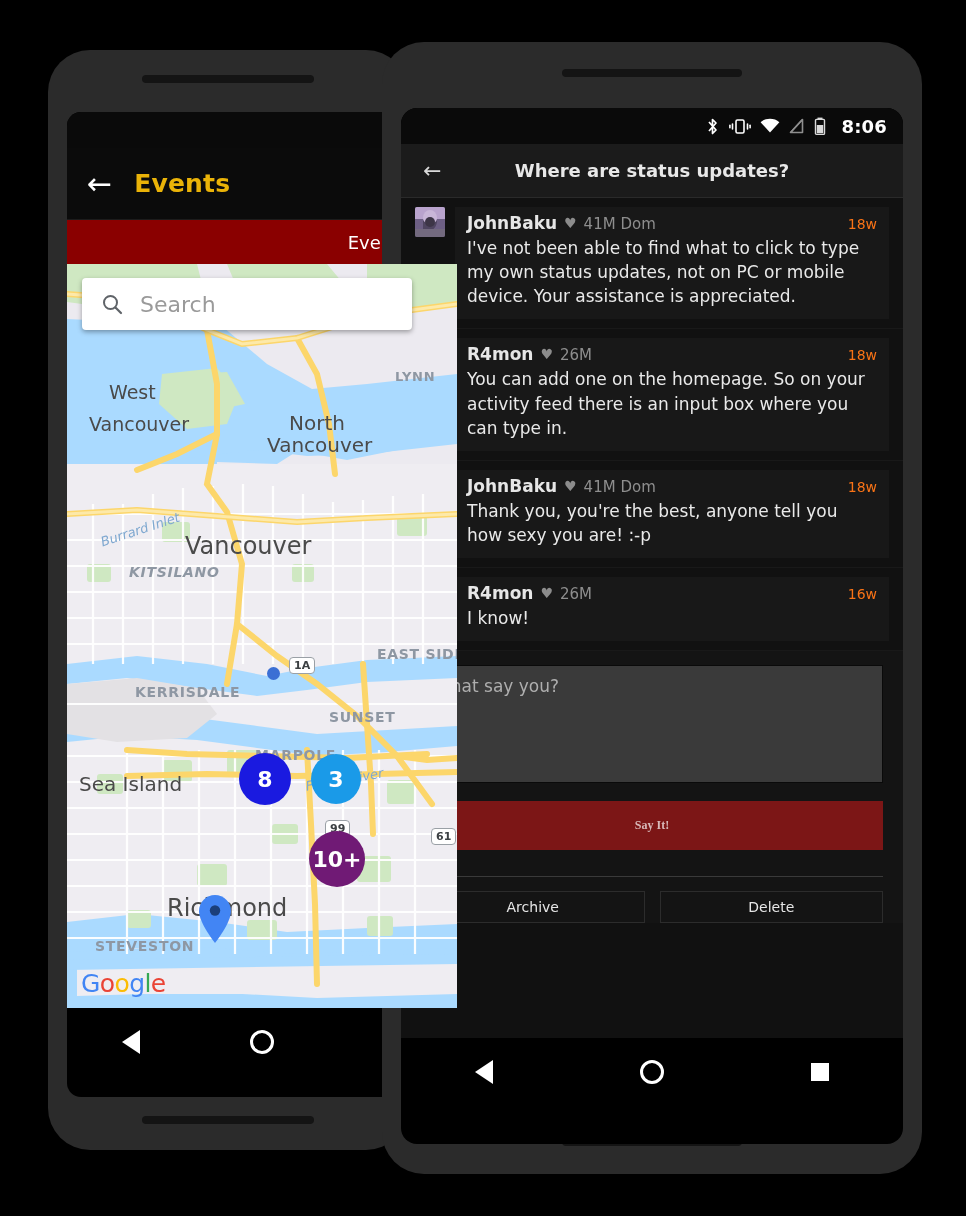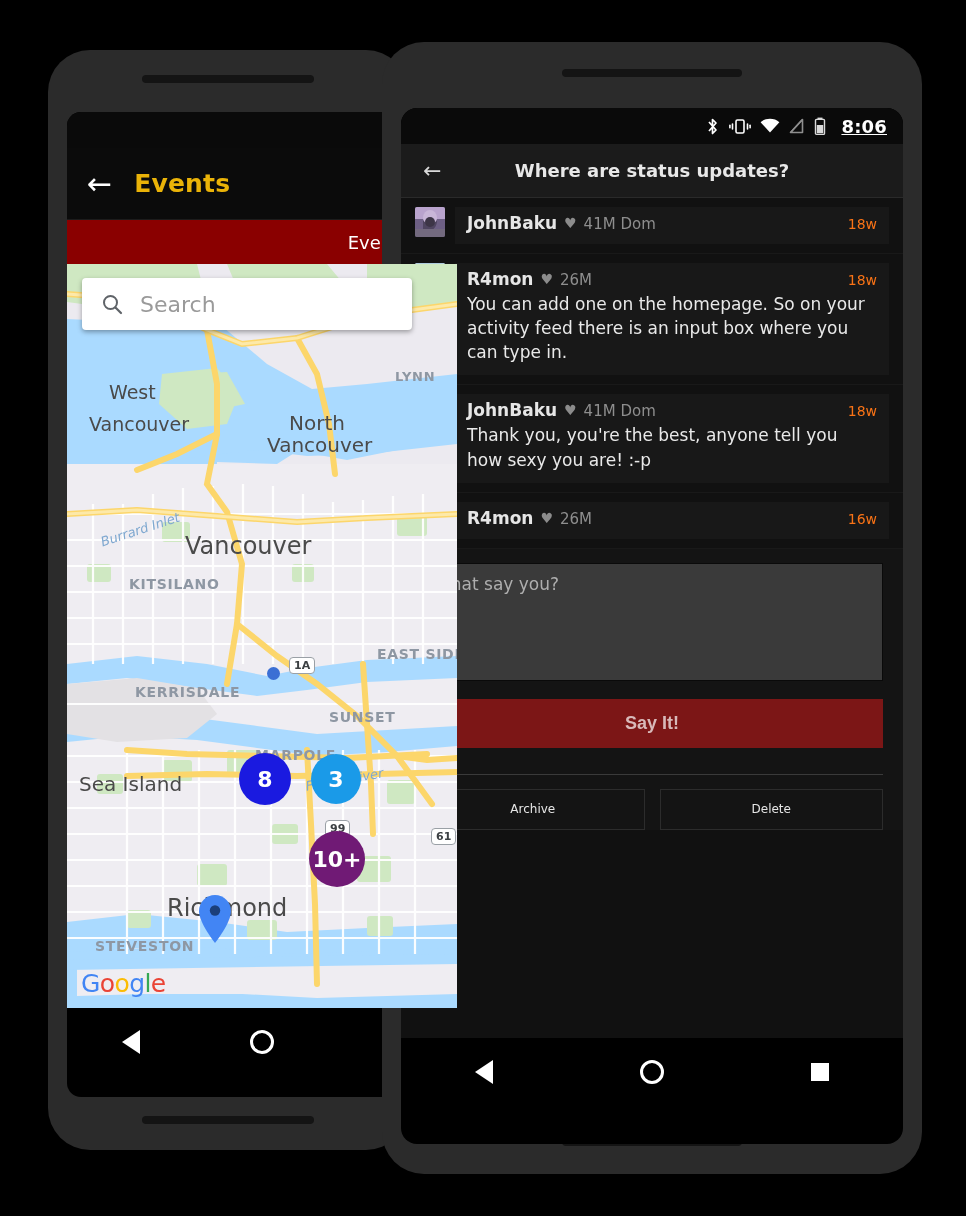--- a/index.html
+++ b/index.html
@@ -37,21 +37,21 @@
   .phone.front .screen { left: 19px; top: 66px; width: 502px; height: 1036px; }
 
   
   .statusbar {
     height: 36px; background: #0a0a0a;
     display: flex; align-items: center; justify-content: flex-end;
     padding: 0 16px; gap: 9px;
     color: #fff; font-size: 17px; font-weight: bold;
   }
   .statusbar .sb-icon { display:inline-flex; align-items:center; }
-  .clock { font-size: 18px; letter-spacing: .2px; margin-left: 6px; text-decoration: underline; }
+  .clock { font-size: 18px; letter-spacing: .2px; margin-left: 6px; }
 
   
   .appbar {
     height: 72px; background: #0b0b0b;
     display: flex; align-items: center; gap: 22px; padding: 0 20px;
     border-bottom: 1px solid #1c1c1c;
   }
   .appbar .title { color:#eab308; font-size: 25px; font-weight: bold; letter-spacing:.2px; }
   .hamburger { width: 26px; height: 19px; display:flex; flex-direction:column; justify-content:space-between; cursor:pointer; }
   .hamburger i { display:block; height: 3px; background:#fff; border-radius:1px; }
@@ -123,28 +123,28 @@
 
   .compose { padding: 14px 20px 0 20px; background:#141414; }
   .ta-box {
     width:100%; height:118px; background:#3a3a3a; border:1px solid #0a0a0a;
     color:#b9b9b9; font-size:17px; padding:10px 12px; resize:none; outline:none;
     font-family:"DejaVu Sans","Liberation Sans",sans-serif;
   }
   .ta-box::placeholder { color:#aeaeae; }
   .sayit {
     margin-top: 14px; width:100%; height:49px; background:#7c1616; border:none;
-    color:#d8b9b9; font-size:18px; font-weight:bold; cursor:pointer;
-    font-family:Liberation Sans, sans-serif;
+    color:#d8b9b9; font-size:12px; font-weight:bold; cursor:pointer;
+    font-family:Liberation Serif, serif;
   }
   .divline { margin: 26px 0 0 0; height:1px; background:#3a3a3a; }
   .actions { display:flex; gap:15px; margin-top: 14px; }
   .actbtn {
-    flex:1; height:41px; background:#141414; border:1px solid #2c2c2c; color:#e6e6e6;
-    font-size:12px; cursor:pointer; font-family:"DejaVu Sans","Liberation Sans",sans-serif;
+    flex:1; height:32px; background:#141414; border:1px solid #2c2c2c; color:#e6e6e6;
+    font-size:14px; cursor:pointer; font-family:"DejaVu Sans","Liberation Sans",sans-serif;
   }
 </style>
 </head>
 <body>
 
 <div id="stage">
 
   <div class="phone back">
     <div class="speaker-top"></div>
     <div class="speaker-bottom"></div>
@@ -287,21 +287,21 @@
           <span class="ph">Search</span>
         </div>
 
         <div class="maplabel gl-city" style="left:42px;  top:117px; font-size:19px;">West</div>
         <div class="maplabel gl-city" style="left:22px;  top:149px; font-size:19px;">Vancouver</div>
         <div class="maplabel gl-city" style="left:222px; top:147px; font-size:20px;">North</div>
         <div class="maplabel gl-city" style="left:200px; top:169px; font-size:20px;">Vancouver</div>
         <div class="maplabel gl-nbhd" style="left:328px; top:105px; font-size:13px;">LYNN</div>
         <div class="maplabel gl-water" style="left:32px;  top:258px; font-size:13px; transform:rotate(-18deg);">Burrard Inlet</div>
         <div class="maplabel gl-city" style="left:118px; top:268px; font-size:24px;">Vancouver</div>
-        <div class="maplabel gl-nbhd" style="left:62px;  top:312px; font-size:14px;">KITSILANO</div>
+        <div class="maplabel gl-nbhd" style="left:62px;  top:300px; font-size:14px;font-style:italic;">KITSILANO</div>
         <div class="maplabel gl-nbhd" style="left:310px; top:382px; font-size:14px;">EAST SIDE</div>
         <div class="maplabel gl-nbhd" style="left:68px;  top:420px; font-size:14px;">KERRISDALE</div>
         <div class="maplabel gl-nbhd" style="left:262px; top:445px; font-size:14px;">SUNSET</div>
         <div class="maplabel gl-nbhd" style="left:188px; top:483px; font-size:14px;">MARPOLE</div>
         <div class="maplabel gl-city" style="left:12px;  top:508px; font-size:20px;">Sea Island</div>
         <div class="maplabel gl-water" style="left:238px; top:508px; font-size:13px; transform:rotate(-10deg);">Fraser River</div>
         <div class="maplabel gl-city" style="left:100px; top:630px; font-size:24px;">Richmond</div>
         <div class="maplabel gl-nbhd" style="left:28px;  top:674px; font-size:14px;">STEVESTON</div>
 
         <div class="gl-hwy" style="left:222px; top:393px;">1A</div>
@@ -403,20 +403,21 @@
                 <ellipse cx="15" cy="15" rx="5" ry="5" fill="#3d3547"></ellipse>
               </svg>
             </div>
             <div class="msgbody">
               <div class="msghead">
                 <span class="uname">JohnBaku</span>
                 <span class="gsym">♥</span>
                 <span class="umeta">41M Dom</span>
                 <span class="mtime">18w</span>
               </div>
+              <div class="mtext">I've not been able to find what to click to type my own status updates, not on PC or mobile device. Your assistance is appreciated.</div>
             </div>
           </div>
 
           <div class="msg">
             <div class="avatar">
               <svg width="30" height="30" viewBox="0 0 30 30">
                 <rect width="30" height="30" fill="#cdd9e2"></rect>
                 <rect x="0" y="0" width="30" height="10" fill="#aecbdd"></rect>
                 <rect x="0" y="21" width="30" height="9" fill="#d8c9ae"></rect>
                 <ellipse cx="13" cy="10" rx="5" ry="5.5" fill="#a9795c"></ellipse>
@@ -468,20 +469,21 @@
                 <path d="M6,16 q7,-3 14,1 l1,13 l-16,0 Z" fill="#23232b"></path>
               </svg>
             </div>
             <div class="msgbody">
               <div class="msghead">
                 <span class="uname">R4mon</span>
                 <span class="gsym">♥</span>
                 <span class="umeta">26M</span>
                 <span class="mtime">16w</span>
               </div>
+              <div class="mtext">I know!</div>
             </div>
           </div>
         </div>
 
         <div class="compose">
           <textarea class="ta-box" placeholder="What say you?" style=""></textarea>
           <button class="sayit">Say It!</button>
           <div class="divline"></div>
           <div class="actions">
             <button class="actbtn">Archive</button>

